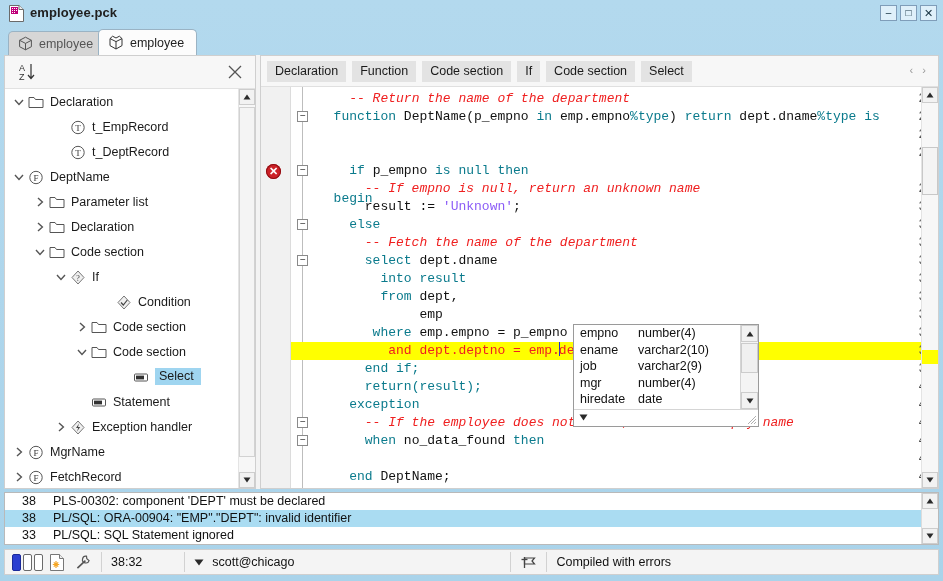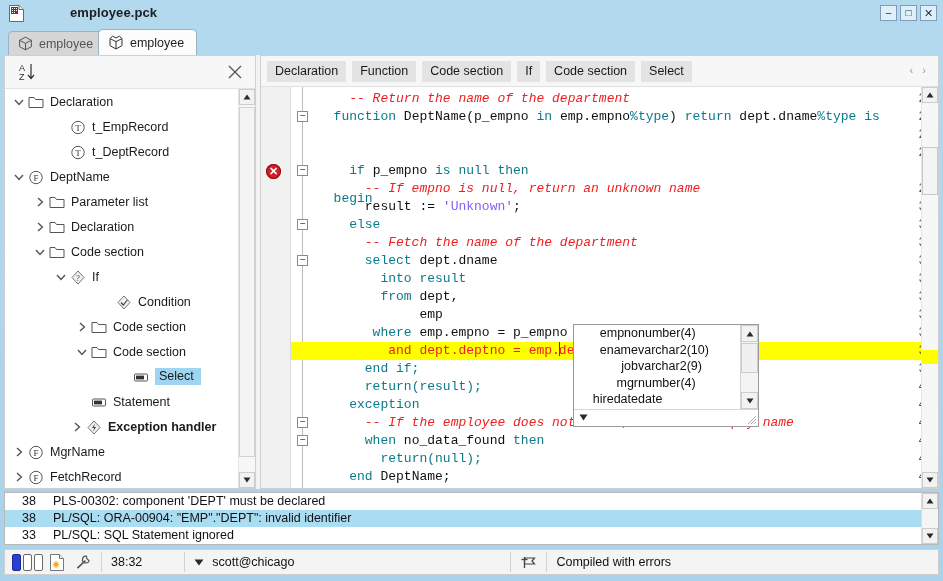--- a/index.html
+++ b/index.html
@@ -18,21 +18,20 @@
   .titlebar{
     position:absolute;left:0;top:0;width:943px;height:27px;
   }
   .title-icon{
     position:absolute;left:9px;top:5px;width:15px;height:17px;
   }
   .title-text{
     position:absolute;left:30px;top:5px;
     font-size:13px;font-weight:bold;color:#202020;
     letter-spacing:0.1px;
-    margin-left:40px;
   }
   .win-btns{position:absolute;right:6px;top:5px;display:flex;gap:3px;}
   .win-btn{
     width:17px;height:16px;border:1px solid #7f9db9;background:#dff0fa;
     display:flex;align-items:center;justify-content:center;
     font-size:10px;line-height:1;color:#14303f;
     box-sizing:border-box;
   }
   .win-btn:last-child{font-size:11px;}
   
@@ -169,21 +168,21 @@
     position:absolute;left:0;top:60px;width:16px;height:48px;
     background:#f4f4f4;border:1px solid #c8c8c8;box-sizing:border-box;
   }
   .ed-sb .ymark{position:absolute;left:0;top:263px;width:16px;height:14px;background:#ffff00;}
   
   .acbox{
     position:absolute;left:312px;top:268px;width:186px;height:103px;
     background:#fff;border:1px solid #9a9a9a;box-sizing:border-box;
     z-index:30;
   }
-  .ac-list{position:absolute;left:0;top:0;width:167px;height:84px;overflow:hidden;text-align:right;}
+  .ac-list{position:absolute;left:0;top:0;width:167px;height:84px;overflow:hidden;}
   .ac-row{
     height:16.5px;line-height:16.5px;display:flex;font-size:12.5px;color:#111;padding-left:6px;
   }
   .ac-name{width:58px;}
   .ac-sb{
     position:absolute;right:0;top:0;width:18px;height:84px;background:#f4f4f4;
     border-left:1px solid #d5d5d5;box-sizing:border-box;
   }
   .ac-sb .sb-arrow{width:17px;height:17px;}
   .ac-sb .sb-arrow.up{position:absolute;top:0;left:0;}
@@ -444,21 +443,21 @@
           <div class="tnode" style="padding-left: 69px;">
             <span class="twisty"></span>
             <span class="ticon">
               <svg width="16" height="16" viewBox="0 0 16 16">
                 <rect x="1.5" y="5" width="13" height="7" rx="1" fill="none" stroke="#555" stroke-width="1"></rect>
                 <rect x="3" y="6.6" width="8" height="3.8" fill="#333"></rect>
               </svg>
             </span>
             <span class="lbl">Statement</span>
           </div>
-          <div class="tnode" style="padding-left: 64px; font-weight: bold;">
+          <div class="tnode" style="padding-left: 48px;">
             <span class="twisty">
               <svg width="12" height="12" viewBox="0 0 12 12">
                 <path d="M4 2 L8.4 6 L4 10" fill="none" stroke="#555" stroke-width="1.4"></path>
               </svg>
             </span>
             <span class="ticon">
               <svg width="16" height="16" viewBox="0 0 16 16">
                 <path d="M8 2 L14 8.5 L8 15 L2 8.5 Z" fill="#f0f0f0" stroke="#777" stroke-width="1"></path>
                 <path d="M9 4.5 L6 9 H8.2 L7 12.5 L10.2 8 H8 Z" fill="#444"></path>
               </svg>
@@ -566,21 +565,20 @@
           <div class="codeline" style="top: 291px;"><span class="id">      </span><span class="kw">return</span><span class="kw">(result);</span></div>
           <div class="lnum" style="top: 309px;">41</div>
           <div class="codeline" style="top: 309px;"><span class="id">    </span><span class="kw">exception</span></div>
           <div class="lnum" style="top: 327px;">42</div>
           <div class="foldbox" style="top: 330px; left: 36px;">−</div>
           <div class="codeline" style="top: 327px;"><span class="id">      </span><span class="cm">-- If the employee does not exist, return an empty name</span></div>
           <div class="lnum" style="top: 345px;">43</div>
           <div class="foldbox" style="top: 348px; left: 36px;">−</div>
           <div class="codeline" style="top: 345px;"><span class="id">      </span><span class="kw">when</span><span class="id"> no_data_found </span><span class="kw">then</span></div>
           <div class="lnum" style="top: 363px;">44</div>
-          <div class="codeline" style="top: 363px;"><span class="id">        </span><span class="kw">return</span><span class="kw">(</span><span class="kw">null</span><span class="kw">);</span></div>
           <div class="lnum" style="top: 381px;">45</div>
           <div class="codeline" style="top: 381px;"><span class="id">    </span><span class="kw">end</span><span class="id"> DeptName;</span></div>
         </div>
 
       <div class="ed-sb">
         <div class="sb-arrow up">
           <svg width="8" height="6" viewBox="0 0 8 6">
               <path d="M4 0.5 L7.5 5.5 H0.5 Z" fill="#2a2a2a"></path>
             </svg>
         </div>

